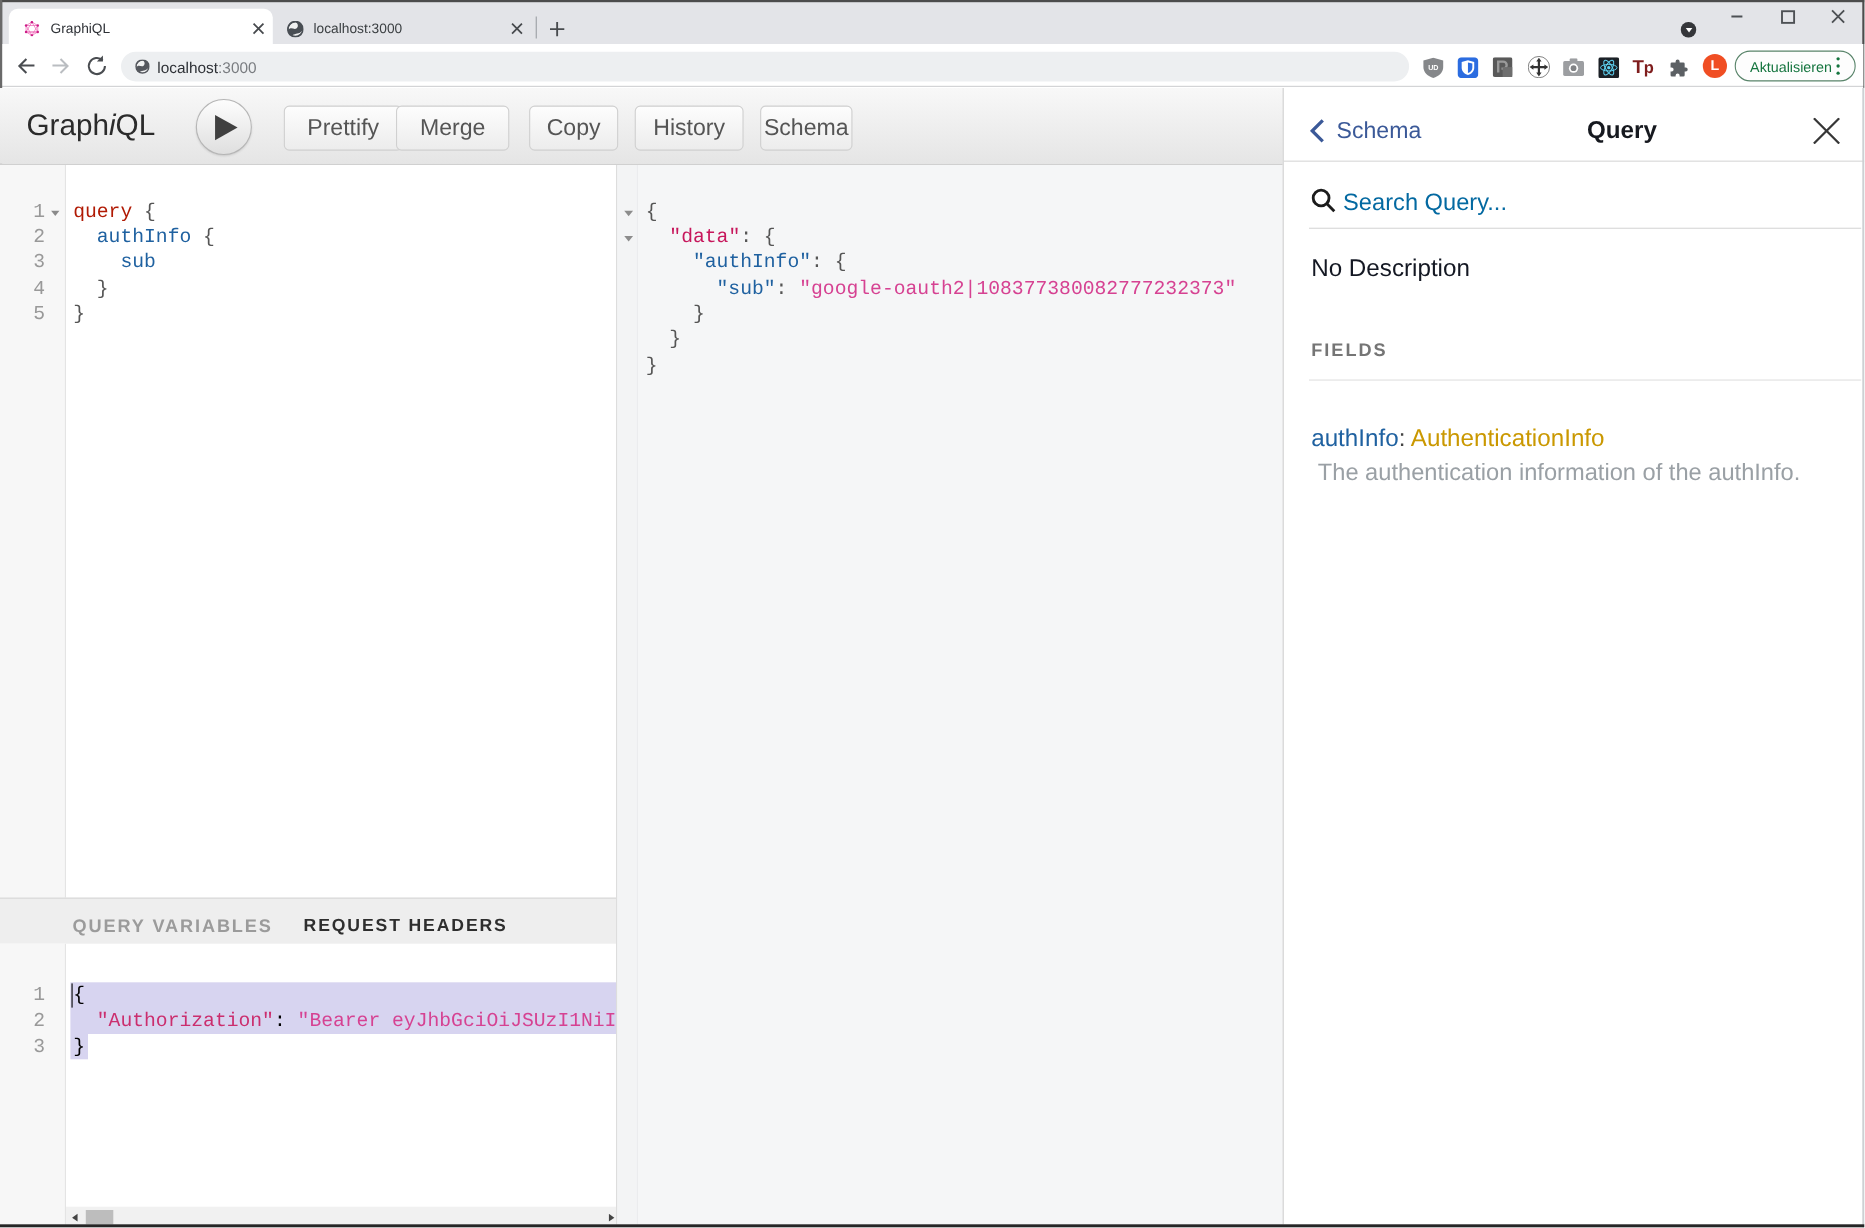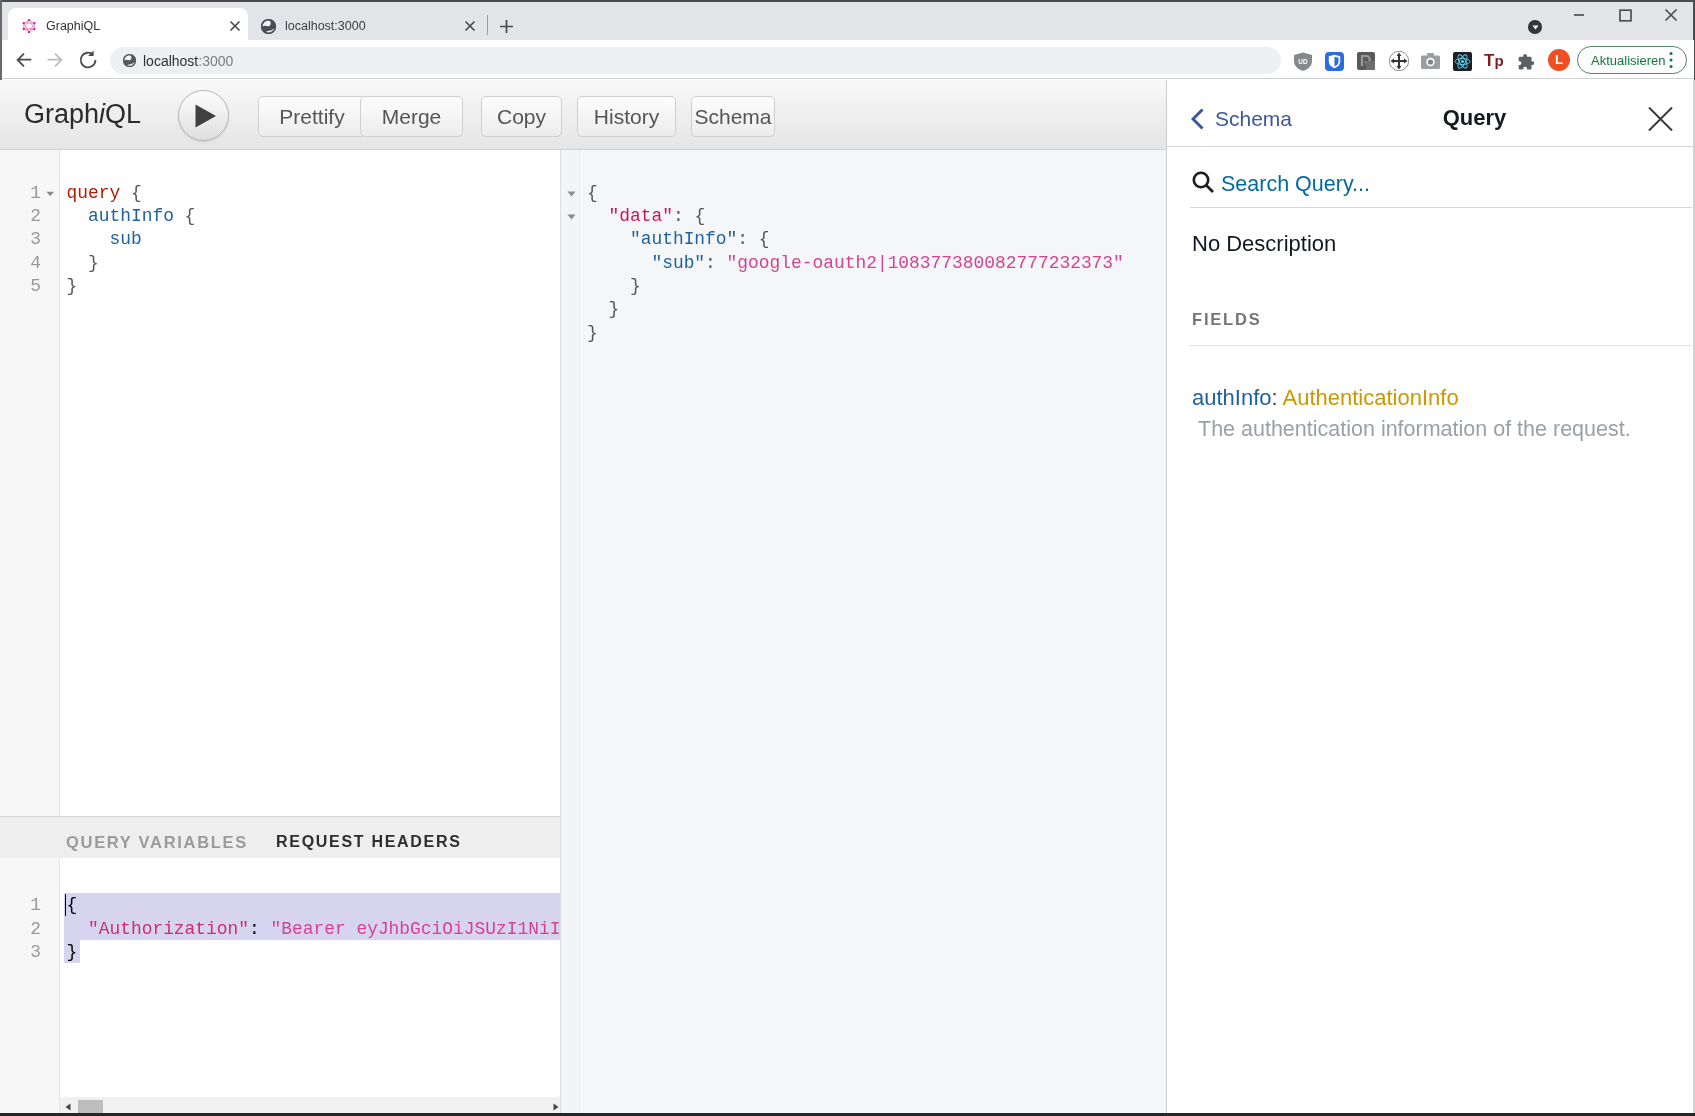--- a/index.html
+++ b/index.html
@@ -227,17 +227,17 @@
     <circle cx="9" cy="9" r="7.2" fill="none" stroke="#1c1c1c" stroke-width="2.6"></circle>
     <path d="M14.5 14.5 L21 21" stroke="#1c1c1c" stroke-width="2.6"></path>
   </svg>
 <div class="abs" style="left:1221px;top:172px;font-size:21.5px;color:#0369a1;">Search Query...</div>
 <div class="abs" style="left:1190px;top:207px;width:502px;height:1px;background:#d6d6d6;"></div>
 
 <div class="abs" style="left:1192px;top:231px;font-size:22px;color:#141823;">No Description</div>
 <div class="abs" style="left:1192px;top:310px;font-size:16.5px;font-weight:bold;letter-spacing:1.8px;color:#757575;">FIELDS</div>
 <div class="abs" style="left:1190px;top:345px;width:502px;height:1px;background:#e0e0e0;"></div>
 <div class="abs" style="left:1192px;top:385px;font-size:22px;"><span style="color:#1F61A0">authInfo</span><span style="color:#444">: </span><span style="color:#CA9800">AuthenticationInfo</span></div>
-<div class="abs" style="left:1198px;top:417px;font-size:21.5px;color:#9aa0a5;">The authentication information of the request.</div>
+<div class="abs" style="left:1198px;top:417px;font-size:21.5px;color:#9aa0a5;">The authentication information of the authInfo.</div>
 
 <div class="abs" style="left:1692.5px;top:80px;width:2.5px;height:1036px;background:#cdd0d3;"></div>
 
 <div class="abs" style="left:0;top:1113px;width:1695px;height:3px;background:#262626;"></div>
 
 </body></html>

